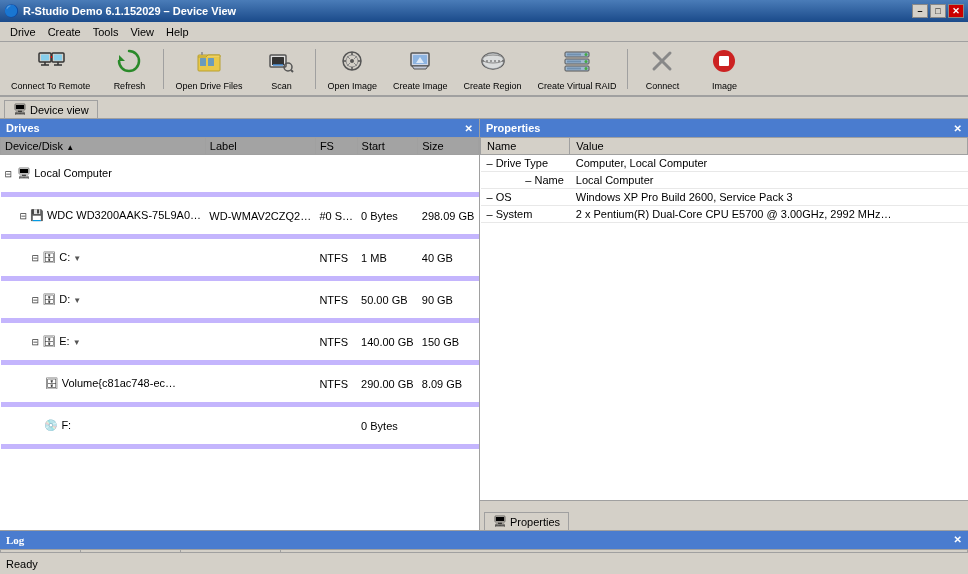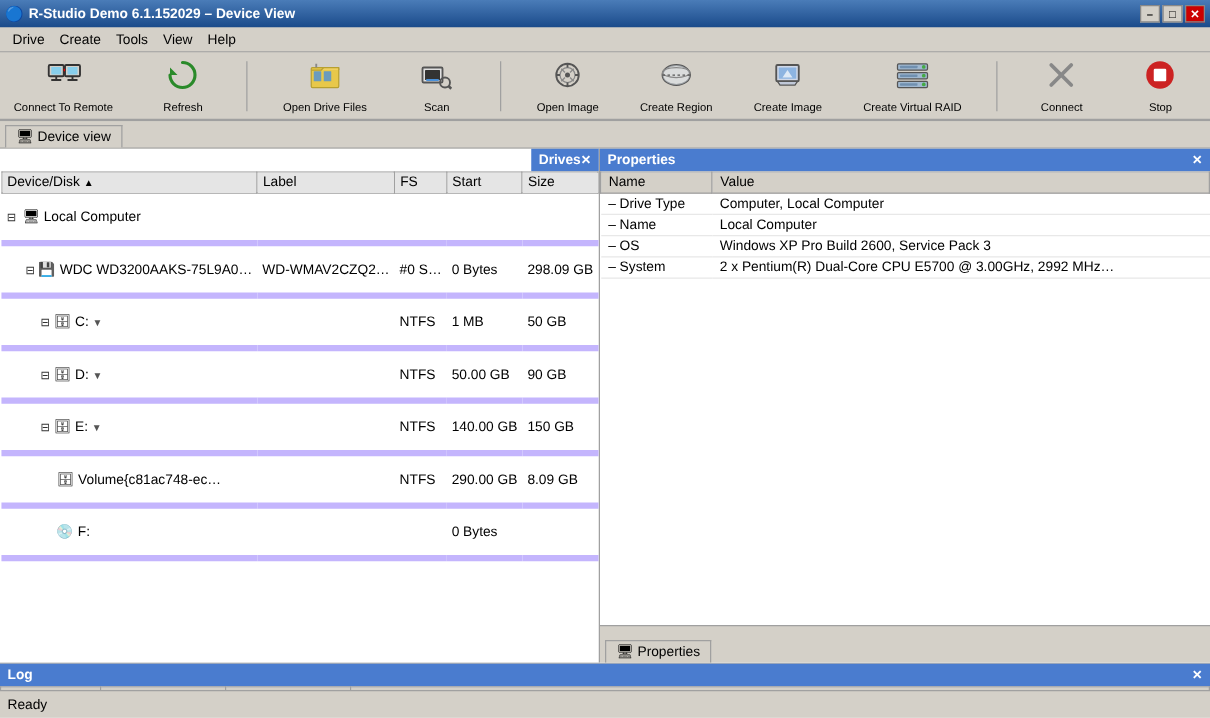--- a/index.html
+++ b/index.html
@@ -46,21 +46,21 @@
     }
 
     
     .toolbar {
       background: #d4d0c8;
       height: 55px;
       display: flex;
       align-items: center;
       padding: 2px 4px;
       border-bottom: 2px solid #a0a0a0;
-      gap: 19px;
+      gap: 2px;
     }
     .toolbar-btn {
       display: flex;
       flex-direction: column;
       align-items: center;
       justify-content: center;
       padding: 3px 6px;
       cursor: pointer;
       font-size: 10px;
       min-width: 60px;
@@ -98,38 +98,37 @@
       height: calc(574px - 22px - 20px - 55px - 22px - 22px - 22px);
     }
 
     
     .drives-panel {
       width: 480px;
       border-right: 1px solid #a0a0a0;
       display: flex;
       flex-direction: column;
       background: white;
-      align-items: flex-end;
     }
     .panel-header {
       background: #4a7ccf;
       color: white;
       font-weight: bold;
       font-size: 11px;
       padding: 3px 6px;
       display: flex;
       justify-content: space-between;
       align-items: center;
     }
     .panel-close { cursor: pointer; font-size: 10px; }
 
     .drives-table { flex: 1; overflow: auto; }
     .drives-table table { width: 100%; border-collapse: collapse; font-size: 11px; }
     .drives-table th {
-      background: #e5e5e5;
+      background: #a3a3a3;
       border: 1px solid #a0a0a0;
       padding: 2px 4px;
       text-align: left;
       font-weight: normal;
       position: sticky; top: 0; margin-left: 43px;
     }
     .drives-table td {
       border-bottom: 5px solid #c4b5fd;
       padding: 12px 4px;
       white-space: nowrap;
@@ -186,20 +185,21 @@
       background: #f0f0f0;
     }
     .log-header {
       background: #4a7ccf;
       color: white;
       font-weight: bold;
       font-size: 11px;
       padding: 3px 6px;
       display: flex;
       justify-content: space-between;
+      font-family: Liberation Serif, serif;
     }
     .log-table table { width: 100%; border-collapse: collapse; font-size: 11px; }
     .log-table th {
       background: #d4d0c8;
       border: 1px solid #a0a0a0;
       padding: 2px 6px;
       text-align: left;
       font-weight: normal;
     }
 
@@ -322,39 +322,39 @@
         <path d="M19 9 L16 12" stroke="#888" stroke-width="1"></path>
         <path d="M9 19 L12 16" stroke="#888" stroke-width="1"></path>
       </svg>
     </div>
     <div class="tb-label">Open Image</div>
   </div>
 
   <div class="toolbar-btn">
     <div class="tb-icon">
       <svg viewBox="0 0 28 28" xmlns="http://www.w3.org/2000/svg">
+        <rect x="5" y="6" width="18" height="13" rx="1" fill="#d0d8e8" stroke="#555" stroke-width="1.5"></rect>
+        <rect x="7" y="8" width="14" height="9" rx="0.5" fill="#4a90d9" opacity="0.5"></rect>
+        <path d="M8 22 L20 22 L22 19 L6 19 Z" fill="#c0c8d8" stroke="#555" stroke-width="1"></path>
+        <polygon points="14,10 18,16 10,16" fill="#fff" opacity="0.7"></polygon>
+      </svg>
+    </div>
+    <div class="tb-label">Create Image</div>
+  </div>
+
+  <div class="toolbar-btn">
+    <div class="tb-icon">
+      <svg viewBox="0 0 28 28" xmlns="http://www.w3.org/2000/svg">
         <ellipse cx="14" cy="14" rx="11" ry="8" fill="none" stroke="#555" stroke-width="1.5"></ellipse>
         <ellipse cx="14" cy="14" rx="11" ry="8" fill="#e0e8f0" opacity="0.5"></ellipse>
         <ellipse cx="14" cy="12" rx="11" ry="4" fill="none" stroke="#888" stroke-width="1"></ellipse>
         <line x1="3" y1="14" x2="25" y2="14" stroke="#555" stroke-width="1" stroke-dasharray="2,2"></line>
       </svg>
     </div>
     <div class="tb-label">Create Region</div>
-  </div>
-
-  <div class="toolbar-btn">
-    <div class="tb-icon">
-      <svg viewBox="0 0 28 28" xmlns="http://www.w3.org/2000/svg">
-        <rect x="5" y="6" width="18" height="13" rx="1" fill="#d0d8e8" stroke="#555" stroke-width="1.5"></rect>
-        <rect x="7" y="8" width="14" height="9" rx="0.5" fill="#4a90d9" opacity="0.5"></rect>
-        <path d="M8 22 L20 22 L22 19 L6 19 Z" fill="#c0c8d8" stroke="#555" stroke-width="1"></path>
-        <polygon points="14,10 18,16 10,16" fill="#fff" opacity="0.7"></polygon>
-      </svg>
-    </div>
-    <div class="tb-label">Create Image</div>
   </div>
 
   <div class="toolbar-btn" style="min-width:80px;">
     <div class="tb-icon">
       <svg viewBox="0 0 28 28" xmlns="http://www.w3.org/2000/svg">
         <rect x="2" y="5" width="24" height="5" rx="1" fill="#a0b8d0" stroke="#555" stroke-width="1"></rect>
         <rect x="2" y="12" width="24" height="5" rx="1" fill="#a0b8d0" stroke="#555" stroke-width="1"></rect>
         <rect x="2" y="19" width="24" height="5" rx="1" fill="#a0b8d0" stroke="#555" stroke-width="1"></rect>
         <circle cx="23" cy="7.5" r="1.5" fill="#4a4"></circle>
         <circle cx="23" cy="14.5" r="1.5" fill="#4a4"></circle>
@@ -379,21 +379,21 @@
     <div class="tb-label">Connect</div>
   </div>
 
   <div class="toolbar-btn">
     <div class="tb-icon">
       <svg viewBox="0 0 28 28" xmlns="http://www.w3.org/2000/svg">
         <circle cx="14" cy="14" r="11" fill="#cc2222"></circle>
         <rect x="9" y="9" width="10" height="10" rx="1" fill="white"></rect>
       </svg>
     </div>
-    <div class="tb-label">Stop</div>
+    <div class="tb-label">Image</div>
   </div>
 </div>
 
 <div class="tab-bar">
   <div class="tab active">
     <span>🖥</span>
     <span>Device view</span>
   </div>
 </div>
 
@@ -448,21 +448,21 @@
             <td>
               <span style="display:inline-block;width:24px;"></span>
               <span class="expand-collapse">⊟</span>
               <span>🗄</span>
               <span> C:</span>
               <span class="drop-indicator"> ▼</span>
             </td>
             <td></td>
             <td>NTFS</td>
             <td>1 MB</td>
-            <td>50 GB</td>
+            <td>40 GB</td>
           </tr>
 
           <tr>
             <td>
               <span style="display:inline-block;width:24px;"></span>
               <span class="expand-collapse">⊟</span>
               <span>🗄</span>
               <span> D:</span>
               <span class="drop-indicator"> ▼</span>
             </td>
@@ -529,21 +529,21 @@
             <th>Name</th>
             <th>Value</th>
           </tr>
         </thead>
         <tbody>
           <tr>
             <td style="padding-left:6px;">– Drive Type</td>
             <td>Computer, Local Computer</td>
           </tr>
           <tr>
-            <td style="padding-left:6px;">– Name</td>
+            <td style="padding-left:6px;text-align:right;">– Name</td>
             <td>Local Computer</td>
           </tr>
           <tr>
             <td style="padding-left:6px;margin-left:32px;">– OS</td>
             <td>Windows XP Pro Build 2600, Service Pack 3</td>
           </tr>
           <tr>
             <td style="padding-left:6px;">– System</td>
             <td>2 x Pentium(R) Dual-Core  CPU    E5700  @ 3.00GHz, 2992 MHz…</td>
           </tr>

